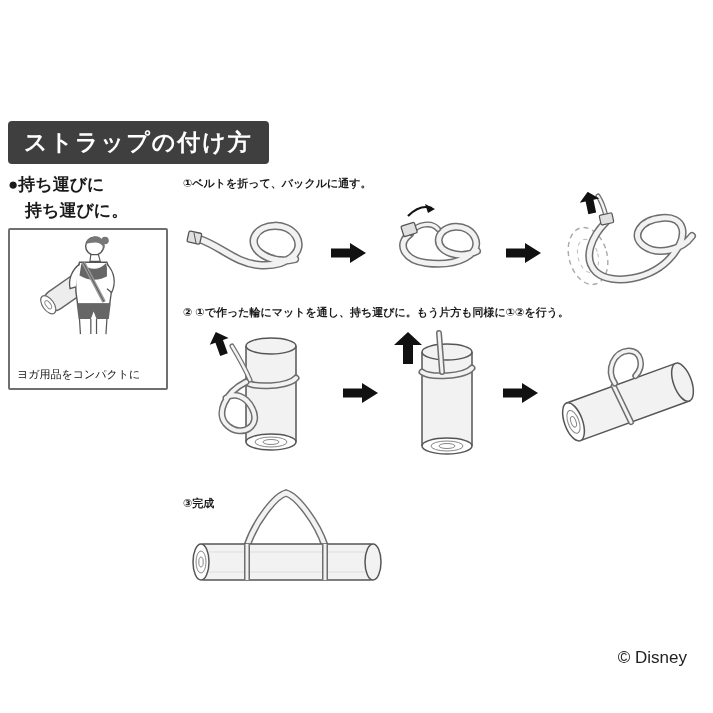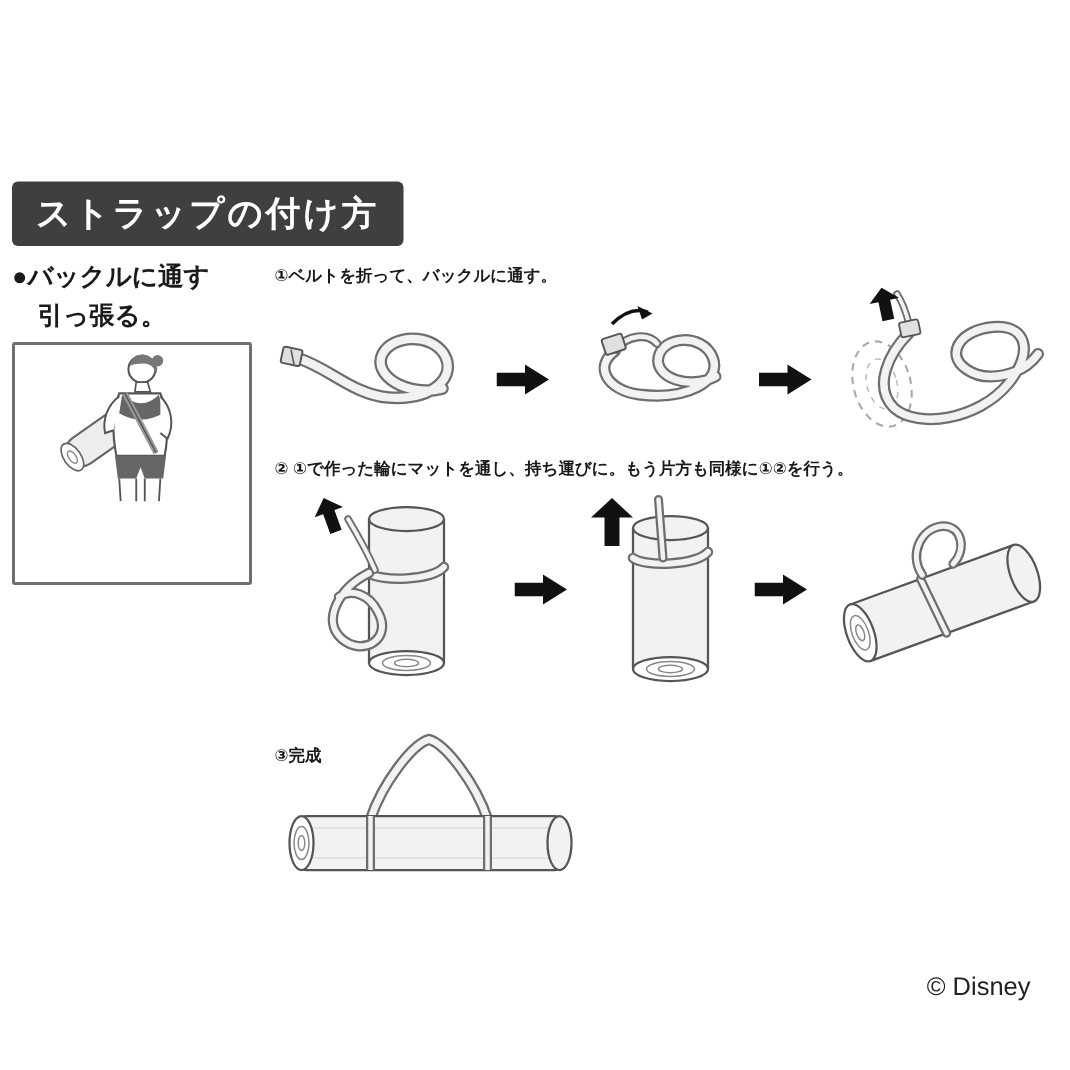--- a/index.html
+++ b/index.html
@@ -41,22 +41,22 @@
   .copyright{position:absolute;right:26px;top:648px;font-size:17px;color:#222;}
 </style>
 </head>
 <body>
 
 <div class="page">
 
   <div class="title-badge">ストラップの付け方</div>
 
   <div class="usage-heading">
-    <div>●バックルに通す</div>
-    <div class="indent">引っ張る。</div>
+    <div>●持ち運びに</div>
+    <div class="indent">持ち運びに。</div>
   </div>
 
   <div class="usage-box">
     <svg width="150" height="104" viewBox="0 0 150 110">
 
       <g transform="rotate(-35 60 58)">
         <rect x="24" y="47" width="72" height="22" rx="11" fill="#ededed" stroke="#666" stroke-width="1.5"></rect>
         <ellipse cx="27" cy="58" rx="6" ry="11" fill="#fff" stroke="#666" stroke-width="1.2"></ellipse>
         <ellipse cx="27" cy="58" rx="2.5" ry="5" fill="none" stroke="#888" stroke-width="1"></ellipse>
       </g>
@@ -74,20 +74,21 @@
       <path d="M70,32 L92,74" stroke="#555" stroke-width="1"></path>
 
       <path d="M66,34 C58,40 54,50 56,60 L62,58" fill="#fff" stroke="#555" stroke-width="1.4"></path>
       <path d="M95,34 C103,42 105,54 100,64 L95,60" fill="#fff" stroke="#555" stroke-width="1.4"></path>
 
       <path d="M63,76 L99,76 L97,92 L84,92 L81,84 L78,92 L65,92 Z" fill="#666"></path>
 
       <path d="M66,92 L67,108 M78,92 L78,108 M84,92 L84,108 M95,92 L94,108" stroke="#555" stroke-width="1.3" fill="none"></path>
     </svg>
     <div class="usage-caption">
+      <div>ヨガ用品をコンパクトに</div>
     </div>
   </div>
 
   <div class="step-label lbl-1">①ベルトを折って、バックルに通す。</div>
 
   <svg class="fig f-s1a" width="135" height="95" viewBox="0 0 135 95">
     <path d="M16,34 C36,40 52,58 76,60 C106,62 122,46 113,31 C104,17 79,18 72,31 C65,45 88,60 112,54" stroke="#6e6e6e" stroke-width="8.5" fill="none" stroke-linecap="round"></path>
     <path d="M16,34 C36,40 52,58 76,60 C106,62 122,46 113,31 C104,17 79,18 72,31 C65,45 88,60 112,54" stroke="#f2f2f2" stroke-width="5.5" fill="none" stroke-linecap="round"></path>
     <rect x="5" y="27" width="13" height="11" rx="1.5" transform="rotate(12 11 32)" fill="#e0e0e0" stroke="#555" stroke-width="1.3"></rect>
     <line x1="11" y1="28" x2="13" y2="38" stroke="#555" stroke-width="1"></line>

